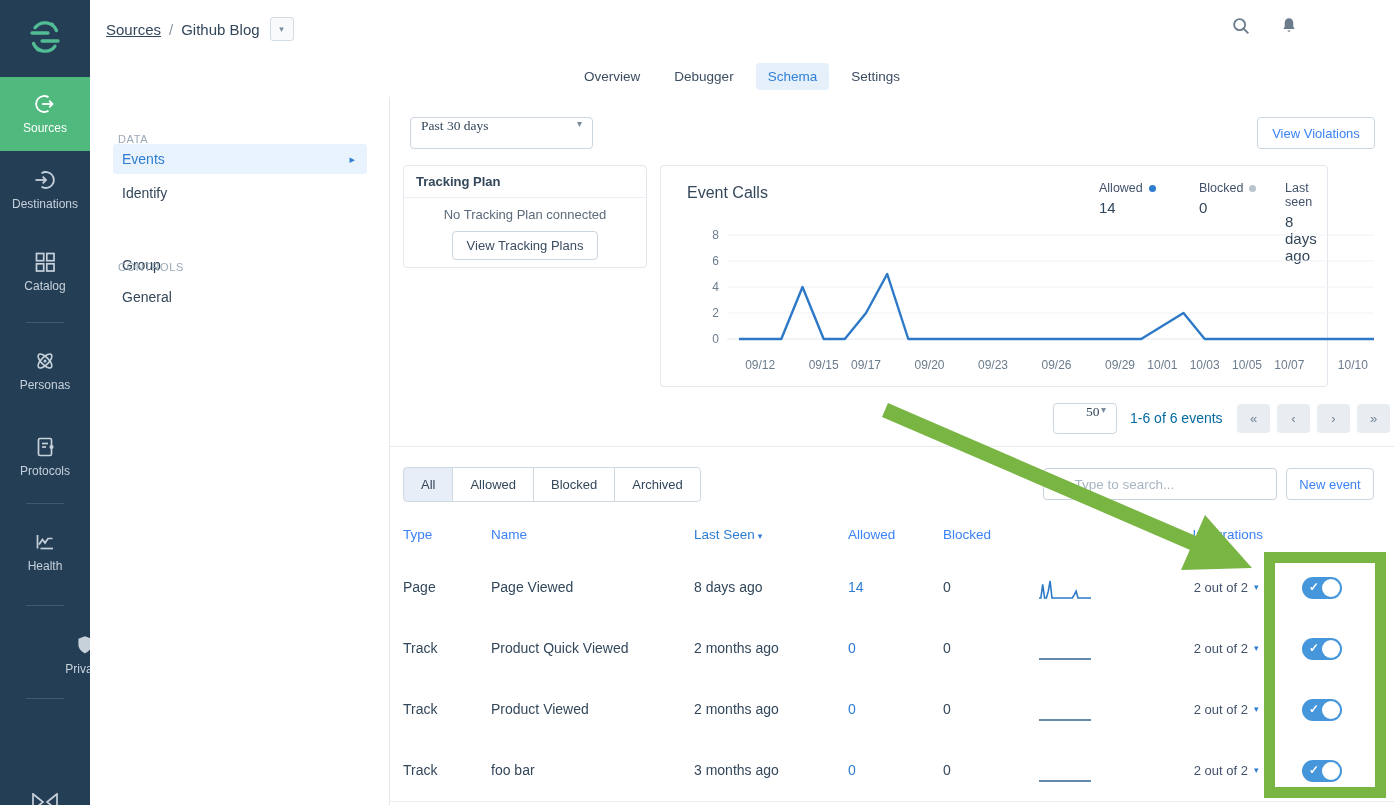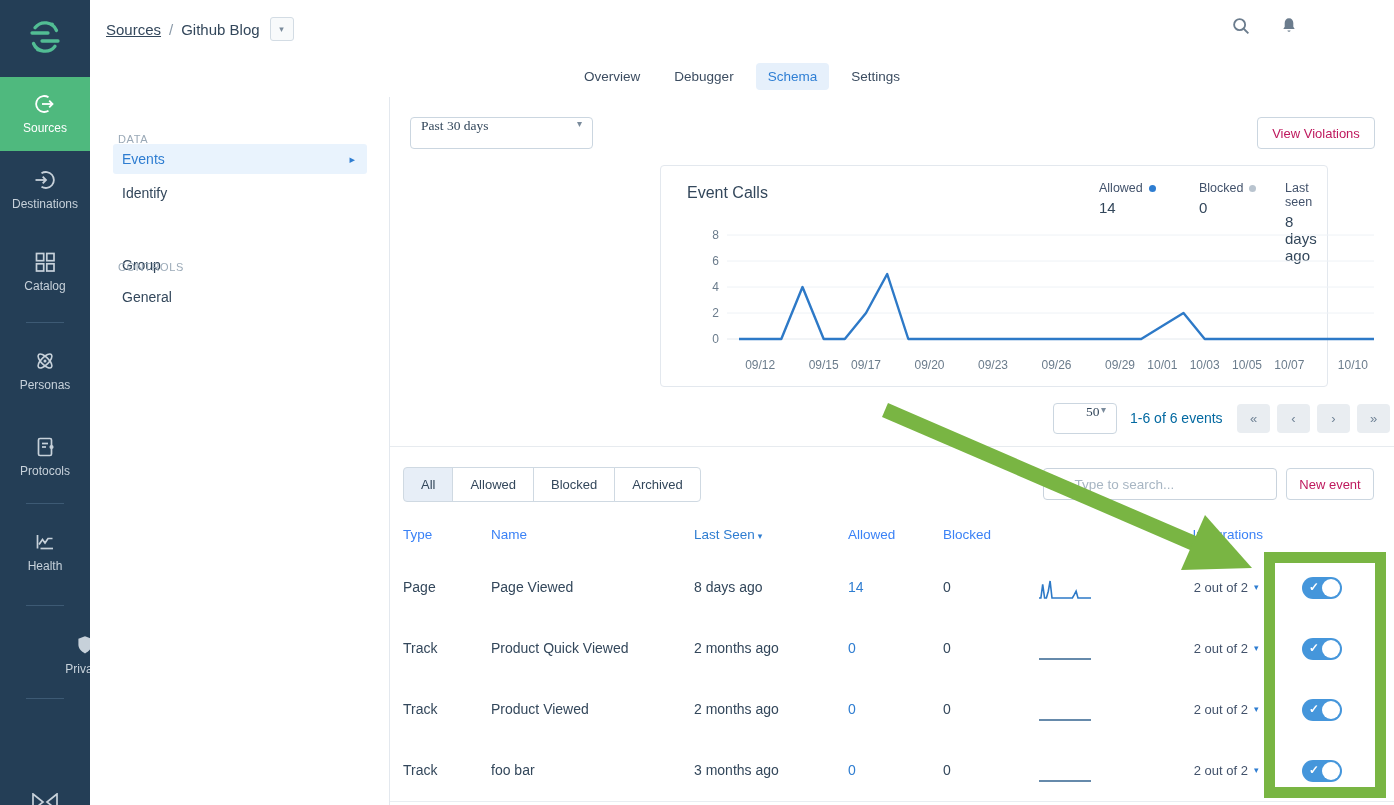--- a/index.html
+++ b/index.html
@@ -32,21 +32,21 @@
   .np-row{position:absolute;left:23px;width:254px;height:30px;line-height:30px;padding-left:9px;font-size:14px;
        color:#33475b;border-radius:3px;cursor:pointer;box-sizing:border-box;}
   .np-row.active{background:#e9f3fd;color:#2e7dd1;}
   .np-arrow{float:right;margin-right:12px;font-size:11px;color:#2e7dd1;}
   
   .content{position:absolute;left:390px;top:97px;width:1004px;height:708px;background:#fff;}
   .select{border:1px solid #cbd6e0;border-radius:4px;background:#fff;display:flex;align-items:flex-start;
        justify-content:space-between;padding:0 10px;font-size:13.5px;color:#33475b;box-sizing:border-box;cursor:pointer;font-family:Liberation Serif, serif;}
   .caret{color:#7a8b9c;font-size:10px;}
   .btn{display:flex;align-items:center;justify-content:center;border:1px solid #cbd6e0;border-radius:4px;
-       background:#fff;font-size:13px;color:#be185d;box-sizing:border-box;cursor:pointer;}
+       background:#fff;font-size:13px;color:#3b82f6;box-sizing:border-box;cursor:pointer;}
   .sel-past{position:absolute;left:20px;top:20px;width:183px;height:32px;}
   .btn-violations{position:absolute;left:867px;top:20px;width:118px;height:32px;}
   
   .tp-card{position:absolute;left:13px;top:68px;width:244px;height:103px;border:1px solid #e3e8ee;border-radius:4px;box-sizing:border-box;}
   .tp-head{height:31px;line-height:31px;padding-left:12px;font-size:13px;font-weight:bold;color:#33475b;border-bottom:1px solid #edf1f4;}
   .tp-body{text-align:center;}
   .tp-msg{font-size:13px;color:#5b6b7b;margin-top:9px;}
   .tp-btn{display:inline-block;margin-top:9px;padding:6px 14px;border:1px solid #cbd6e0;border-radius:4px;
        font-size:13px;color:#3c4d61;cursor:pointer;}
   
@@ -239,20 +239,27 @@
 
     <div class="select sel-past">
       <span>Past 30 days</span>
       <span class="caret">▾</span>
     </div>
 
     <div class="btn btn-violations">
       <span>View Violations</span>
     </div>
 
+    <div class="tp-card">
+      <div class="tp-head">Tracking Plan</div>
+      <div class="tp-body">
+        <div class="tp-msg">No Tracking Plan connected</div>
+        <div class="tp-btn">View Tracking Plans</div>
+      </div>
+    </div>
 
     <div class="ec-card">
       <div class="ec-title">Event Calls</div>
       <div class="legend-item" style="left:438px;">
         <span class="legend-label">
             <span>Allowed</span>
             <span class="legend-dot" style="background: rgb(46, 125, 209);"></span>
           </span>
         <div class="legend-value">14</div>
       </div>

